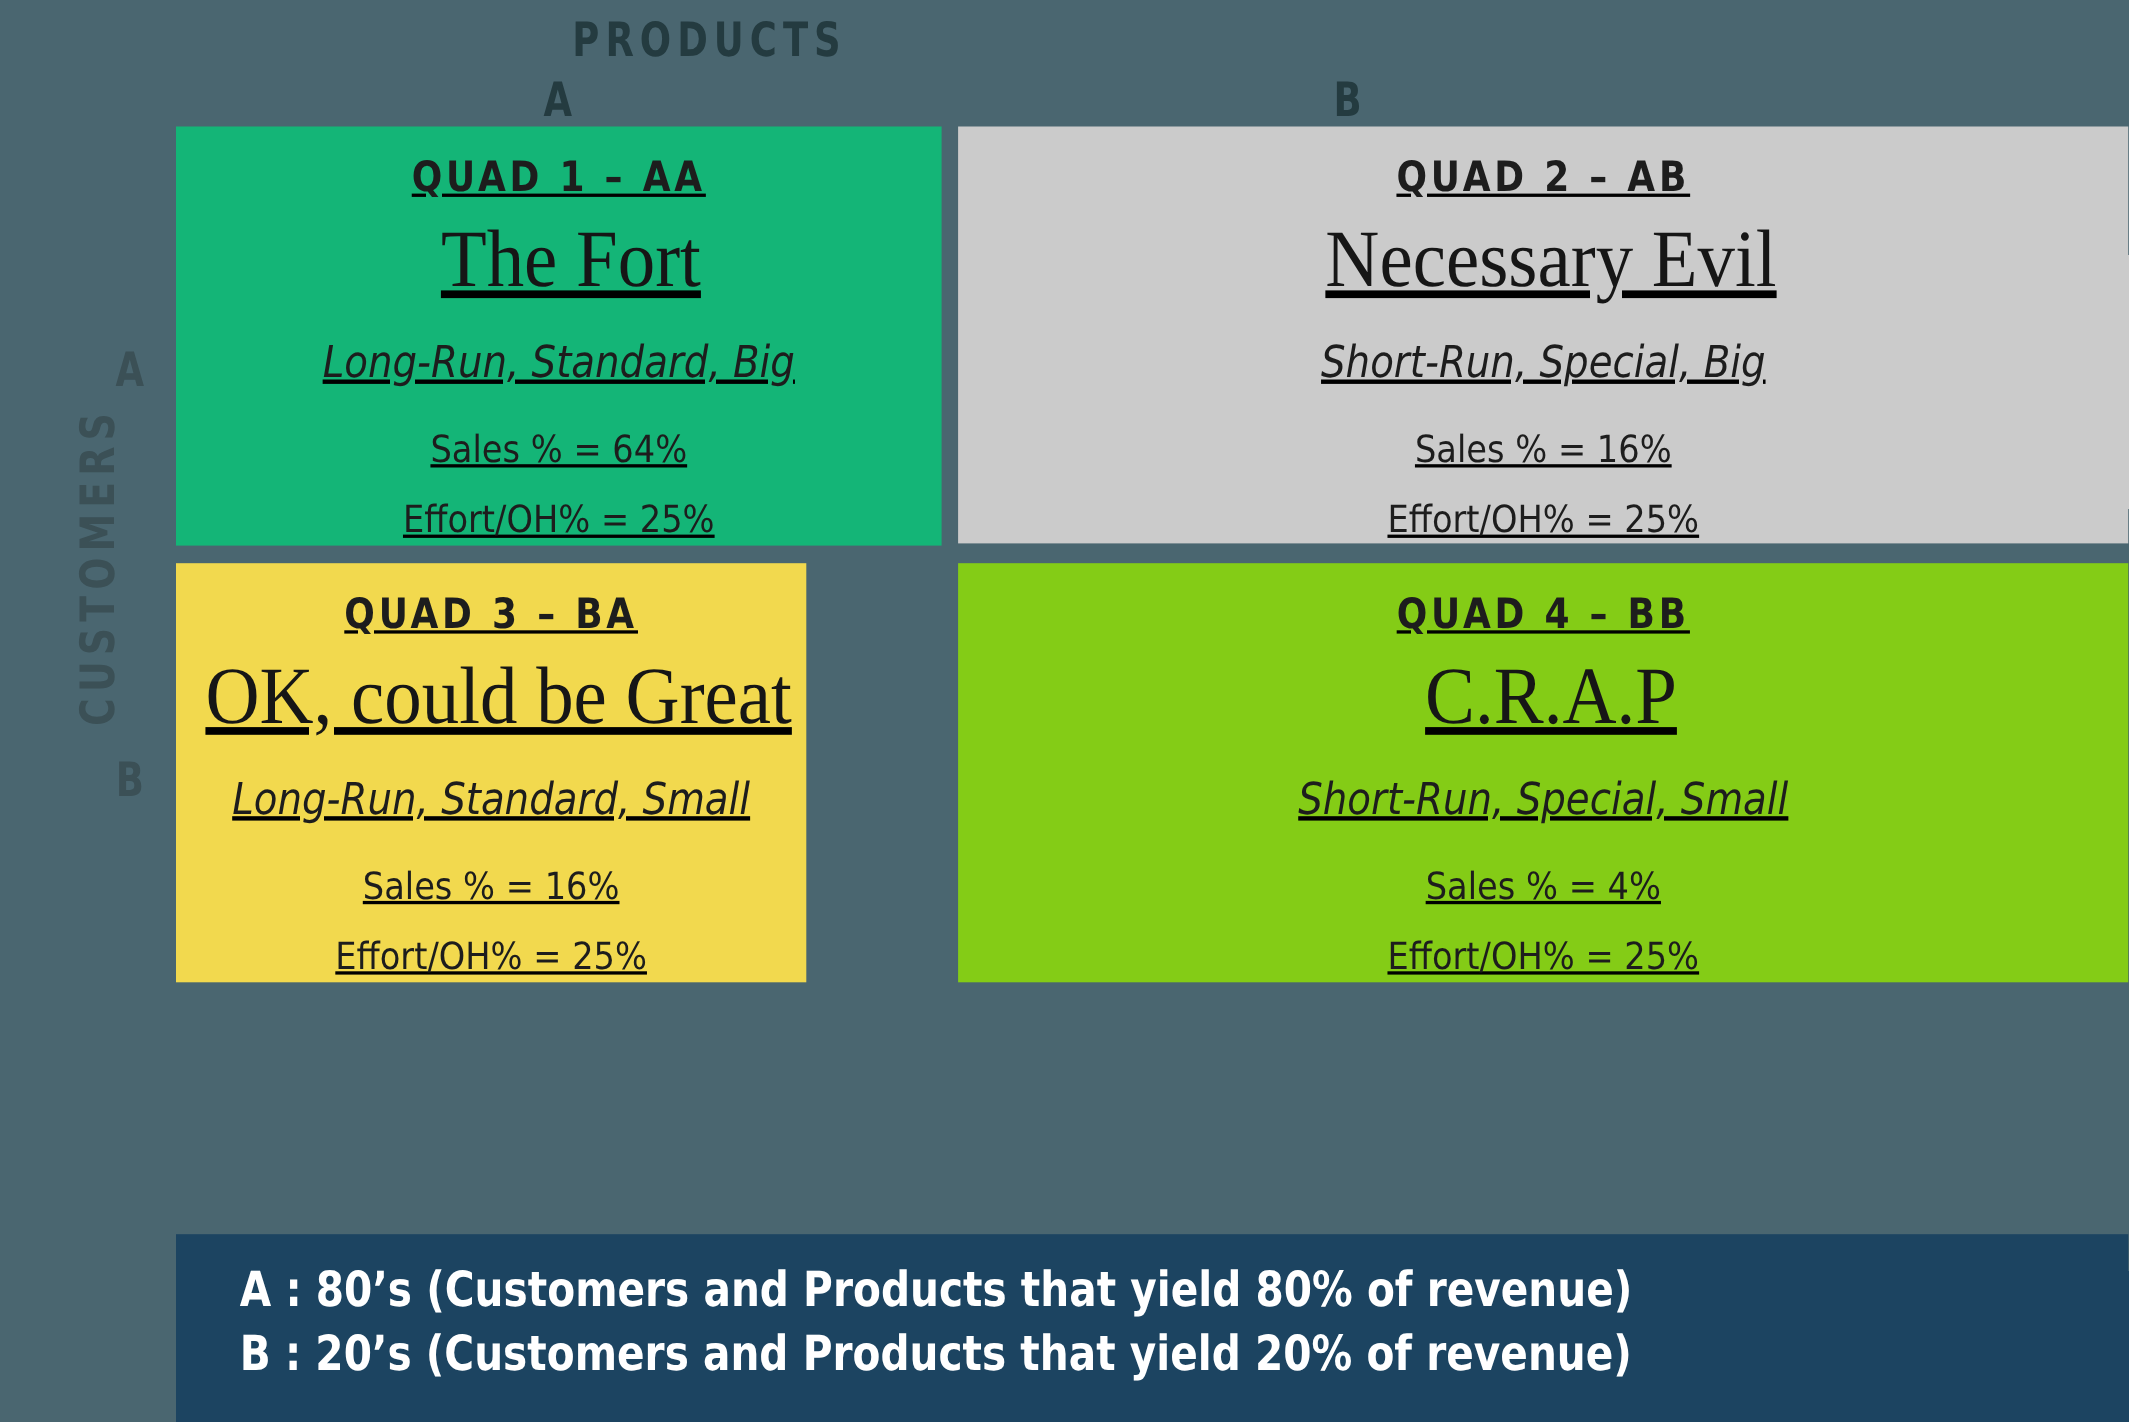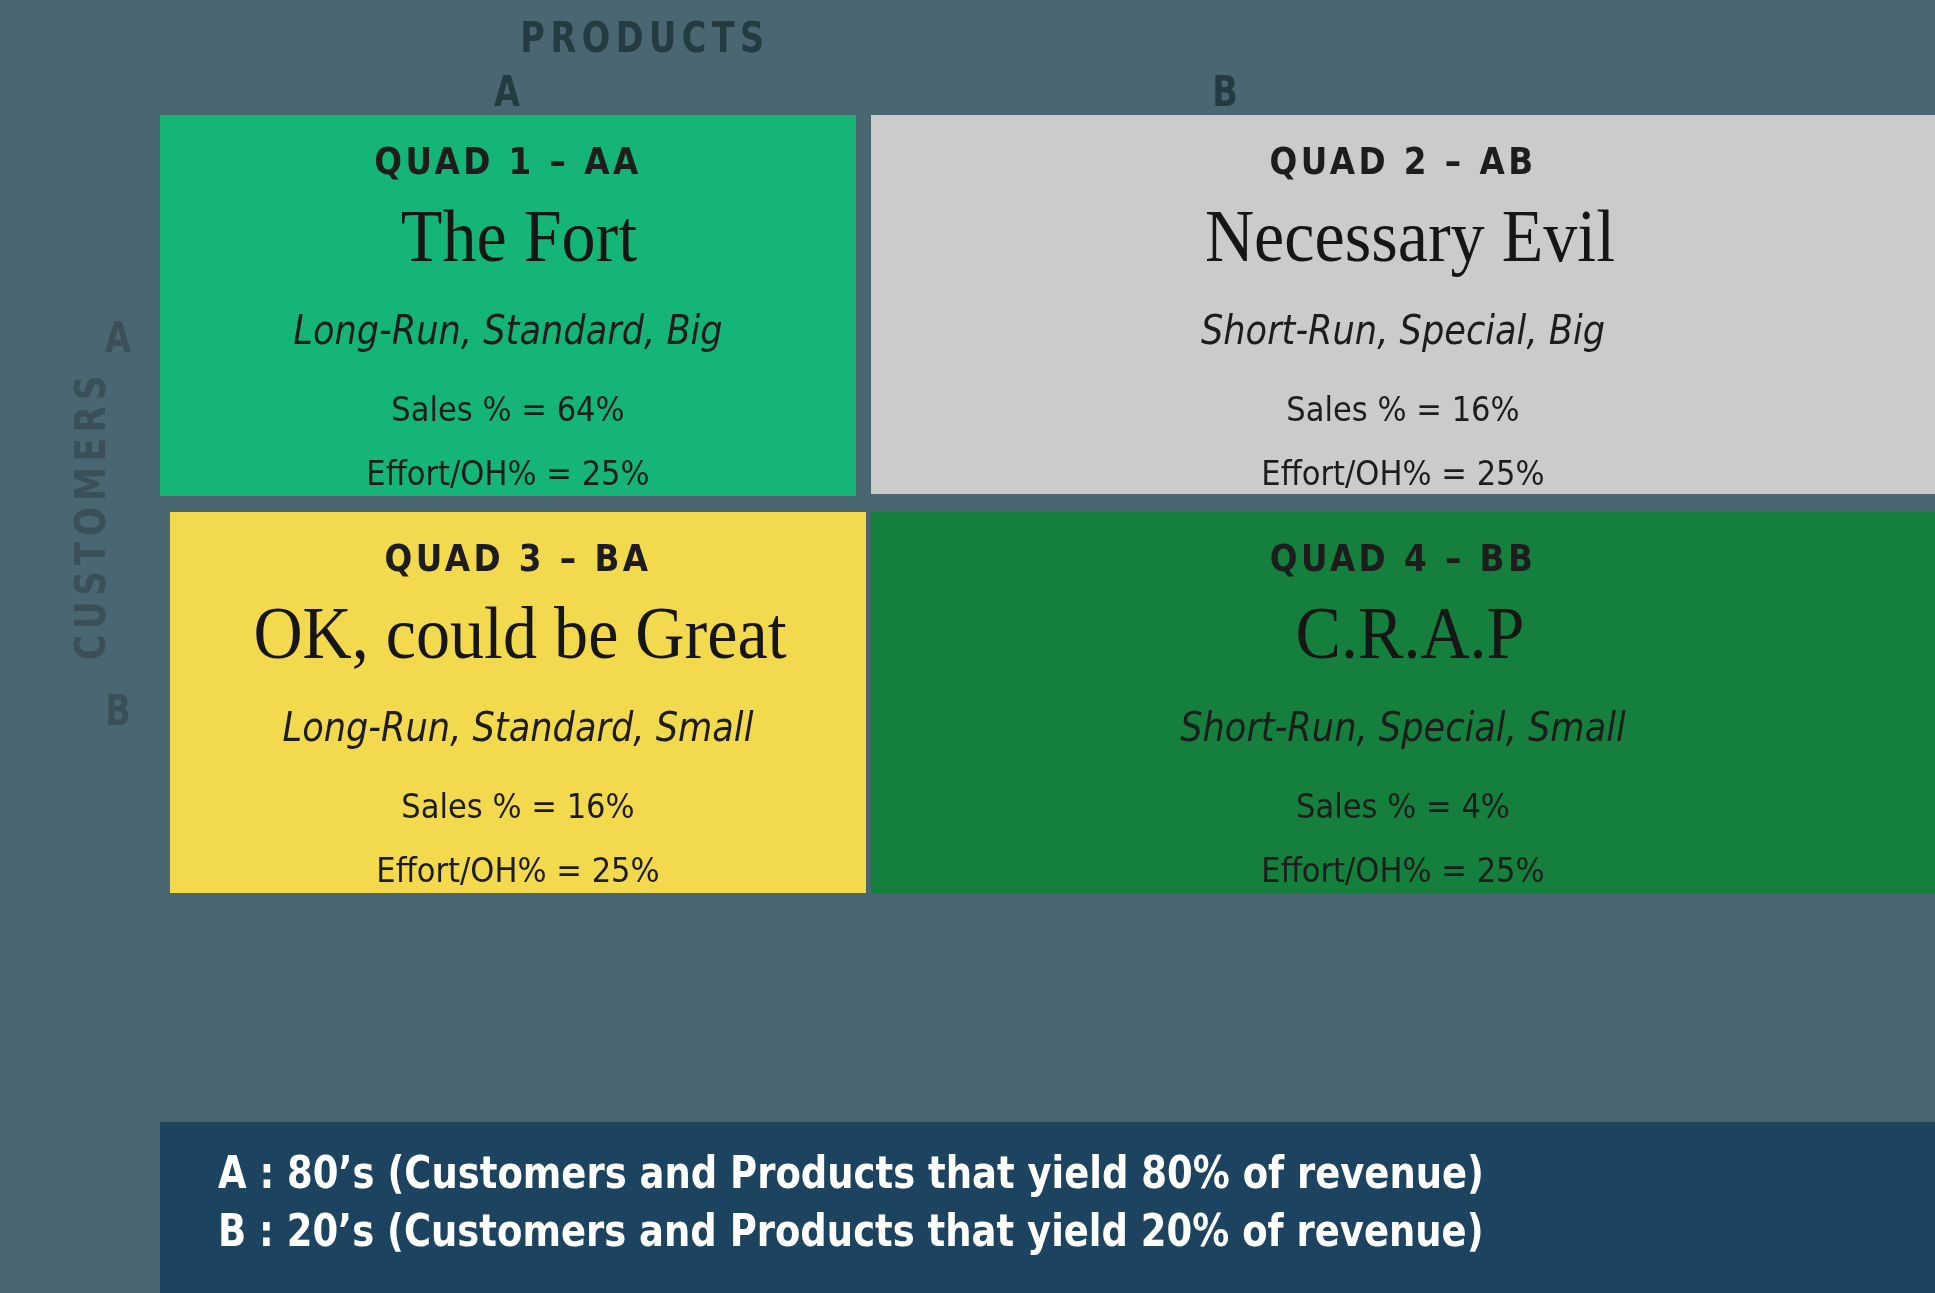--- a/index.html
+++ b/index.html
@@ -76,25 +76,26 @@
   #row-letter-a { top: 312px; }
   #row-letter-b { top: 685px; }
 
   
   .quad {
     position: absolute;
     box-sizing: border-box;
     padding-top: 14px;
     text-align: center;
     overflow: hidden;
+    text-decoration: underline;
   }
   #quad-1 { left: 160px;  top: 115px;  width: 696px;  height: 381px; background: #14b577; }
   #quad-2 { left: 871px;  top: 115px;  width: 1064px; height: 379px; background: #cbcbcb; }
-  #quad-3 { left: 160px;  top: 512px;  width: 696px;  height: 381px; background: #f2d94e; margin-left: 10px; }
-  #quad-4 { left: 871px;  top: 512px;  width: 1064px; height: 381px; background: #15803d; }
+  #quad-3 { left: 160px;  top: 512px;  width: 573px;  height: 381px; background: #f2d94e; }
+  #quad-4 { left: 871px;  top: 512px;  width: 1064px; height: 381px; background: #84cc16; }
 
   .quad-label {
     font-family: "DejaVu Sans", sans-serif;
     font-weight: bold;
     font-size: 38px;
     letter-spacing: 4px;
     color: #1d1d1d;
     transform: scaleX(0.86);
     margin: 10px 0 0 0;
     white-space: nowrap;

